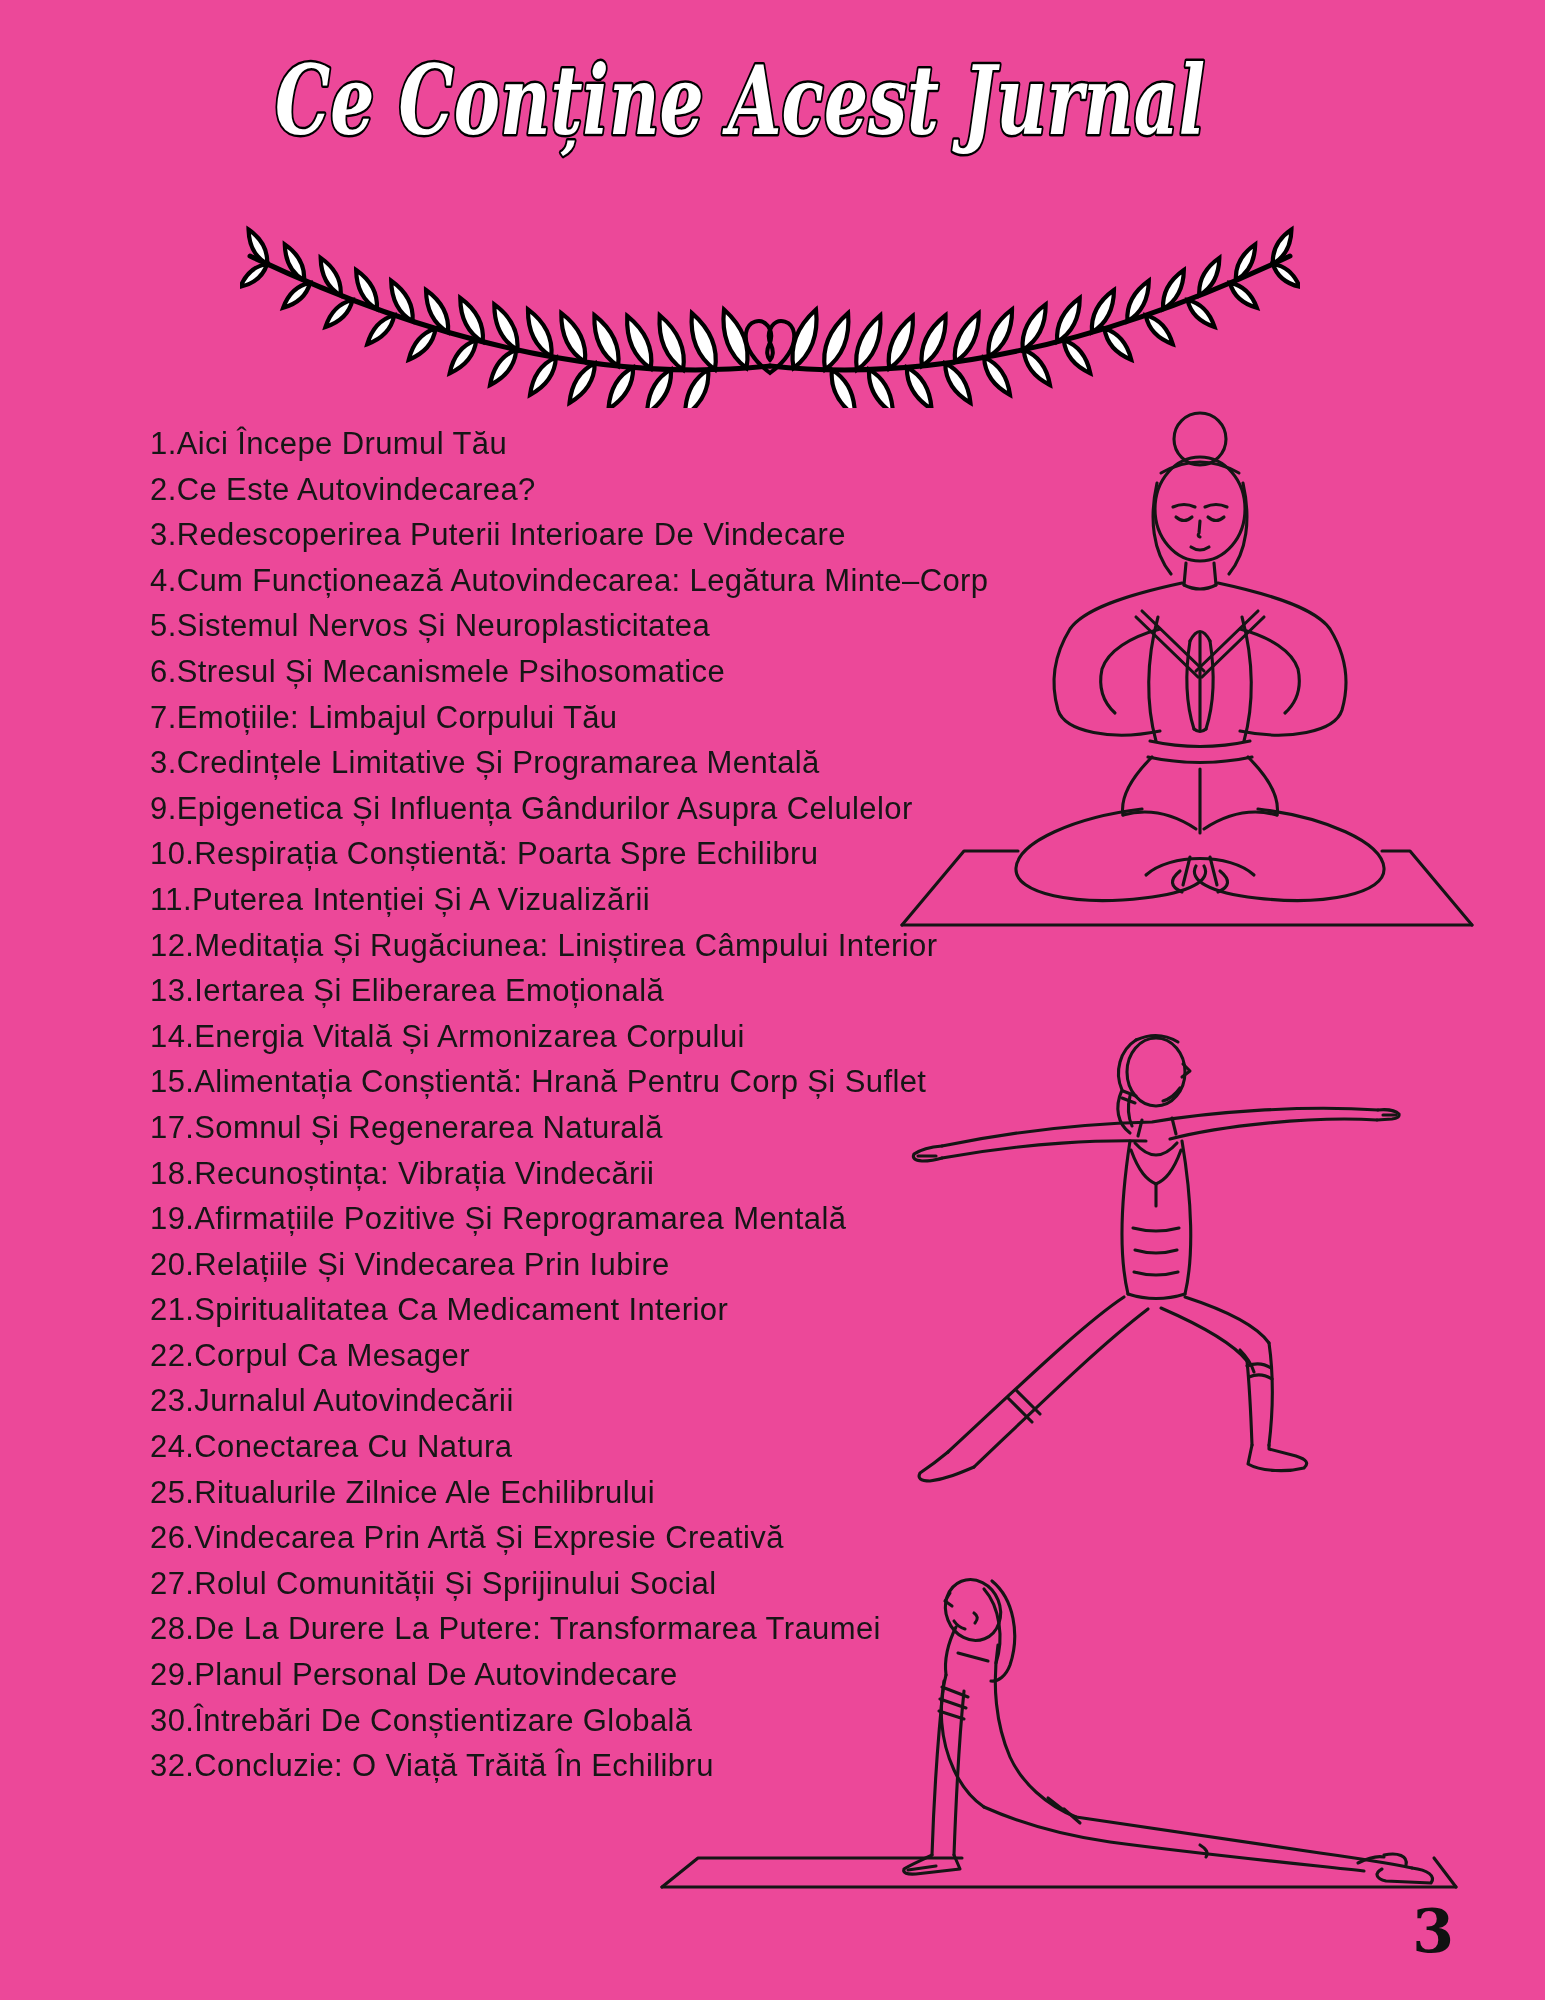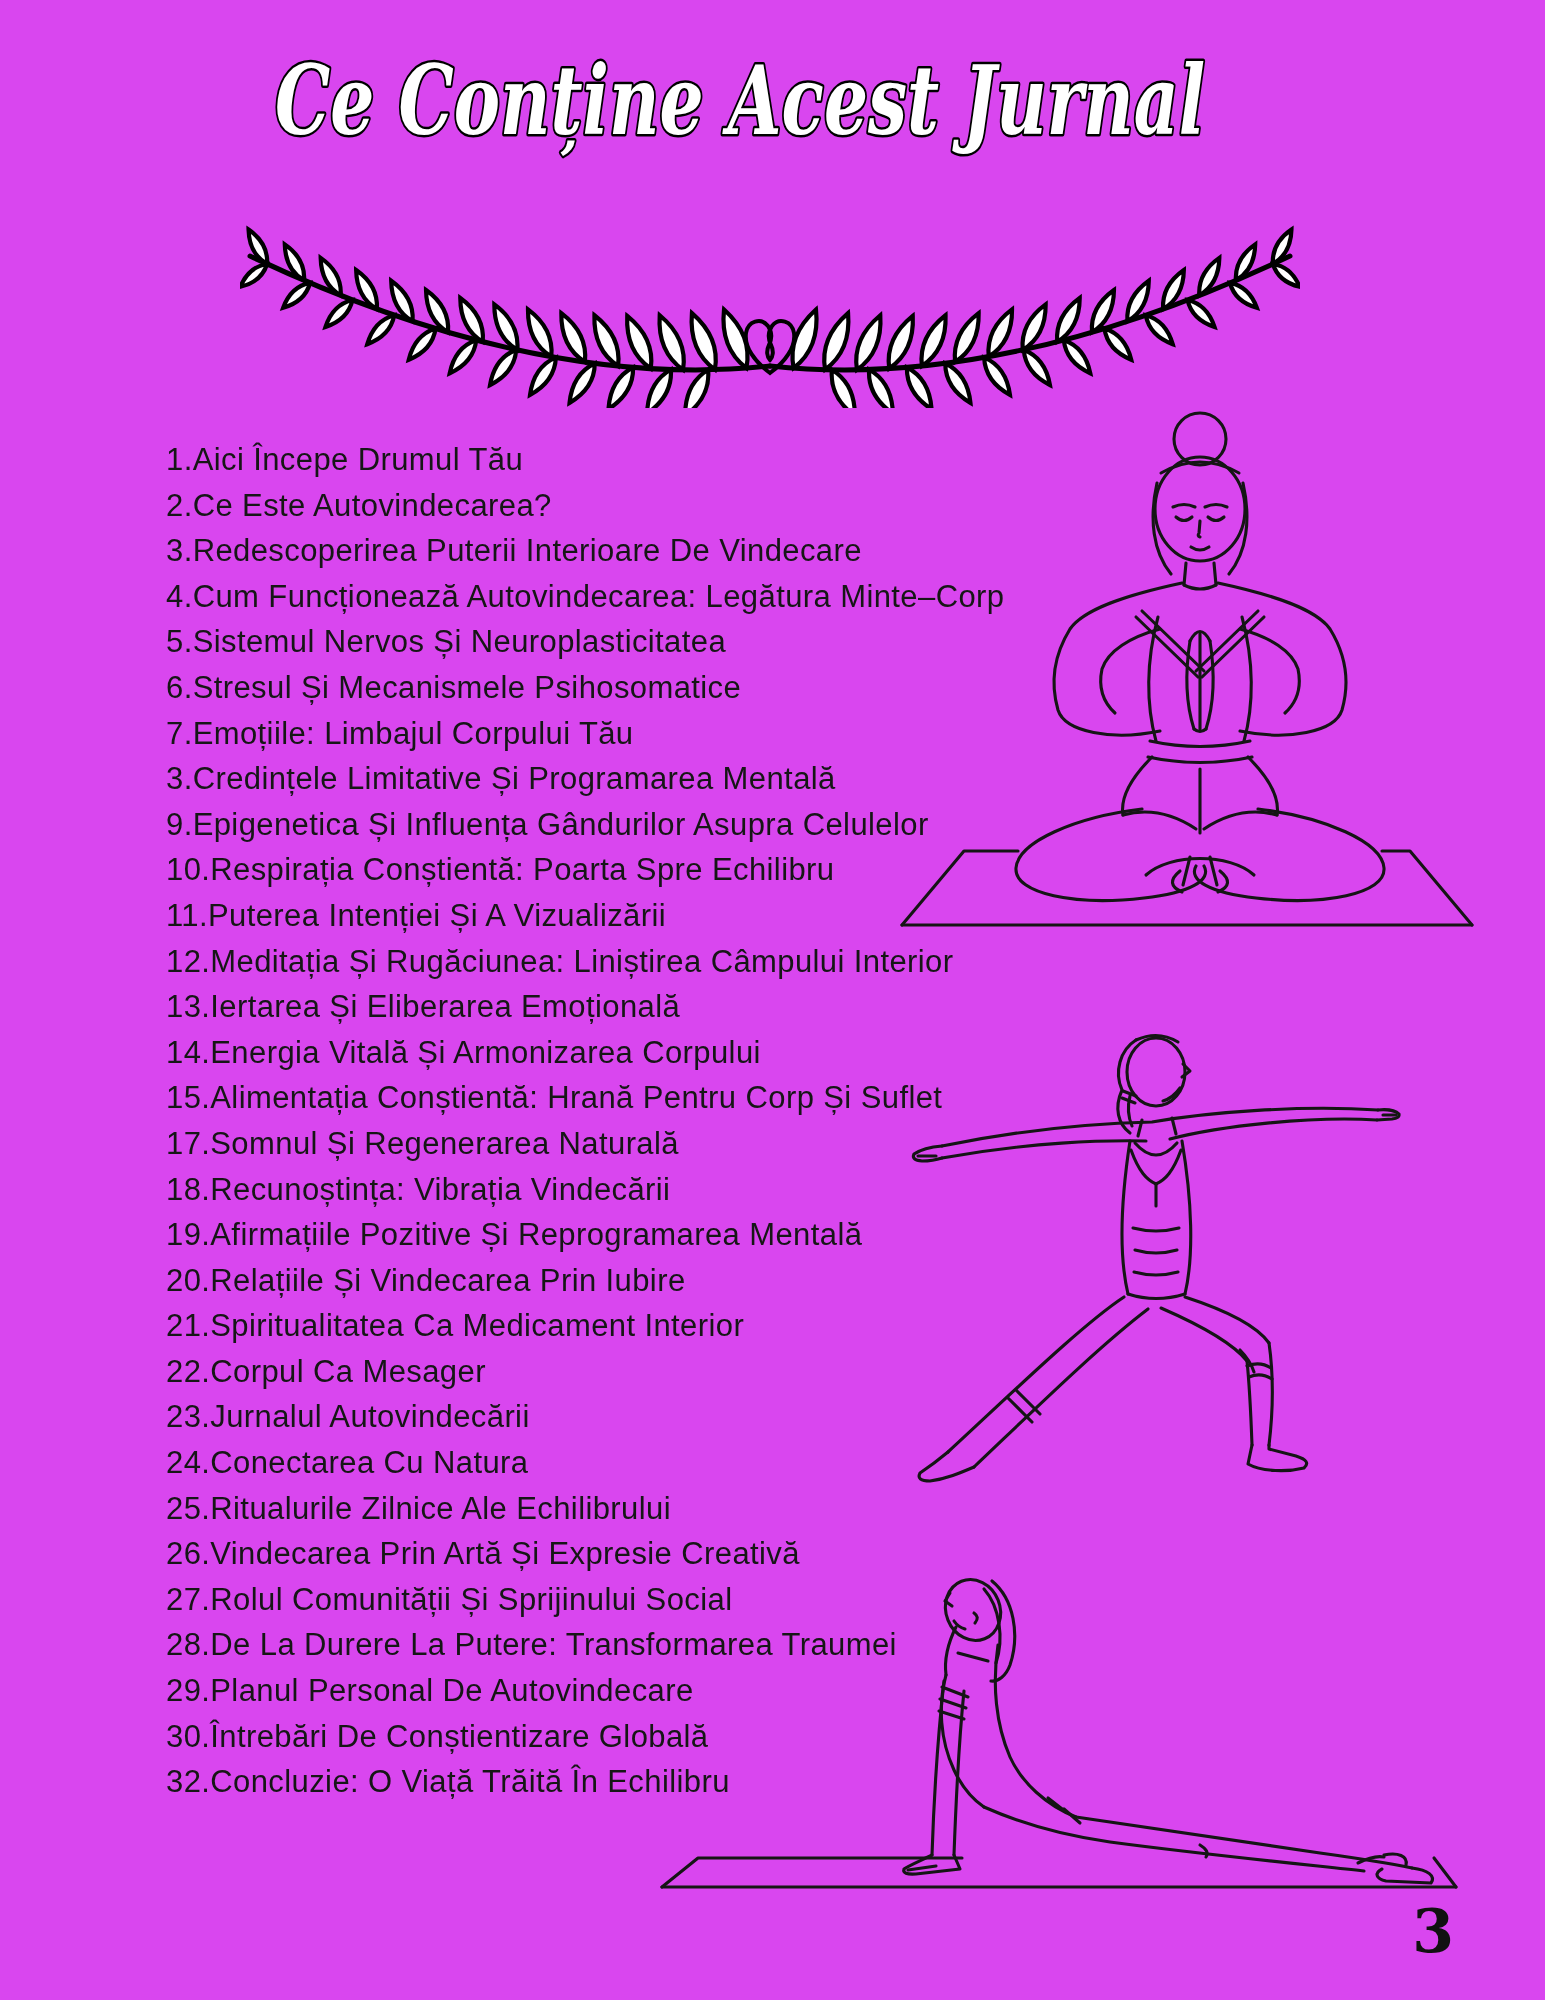--- a/index.html
+++ b/index.html
@@ -1,36 +1,36 @@
 <!DOCTYPE html>
 <html><head>
 <meta charset="utf-8">
 <style>
   html,body{margin:0;padding:0;background:#fff;}
   .page{
     position:relative;
     width:1545px;
     height:2000px;
-    background:#d946ef;
+    background:#ec4899;
     overflow:hidden;
     font-family:"Liberation Sans", sans-serif;
     color:#161616;
   }
   .title-svg{position:absolute;left:0;top:18px;width:1545px;height:180px;display:block;}
   .title-svg text{
     font-family:"DejaVu Serif", serif;
     font-style:italic;
     font-weight:bold;
   }
   .divider-svg{position:absolute;left:240px;top:176px;width:1060px;height:232px;display:block;}
   .toc{
     position:absolute;
     left:150px;
     top:421px;
-    margin:16px;
+    margin:0;
     padding:0;
     list-style:none;
     font-size:31px;
     line-height:45.6px;
     letter-spacing:0.4px;
     font-weight:400;
     z-index:5;
     white-space:nowrap;
   }
   .illu{position:absolute;display:block;z-index:1;}

